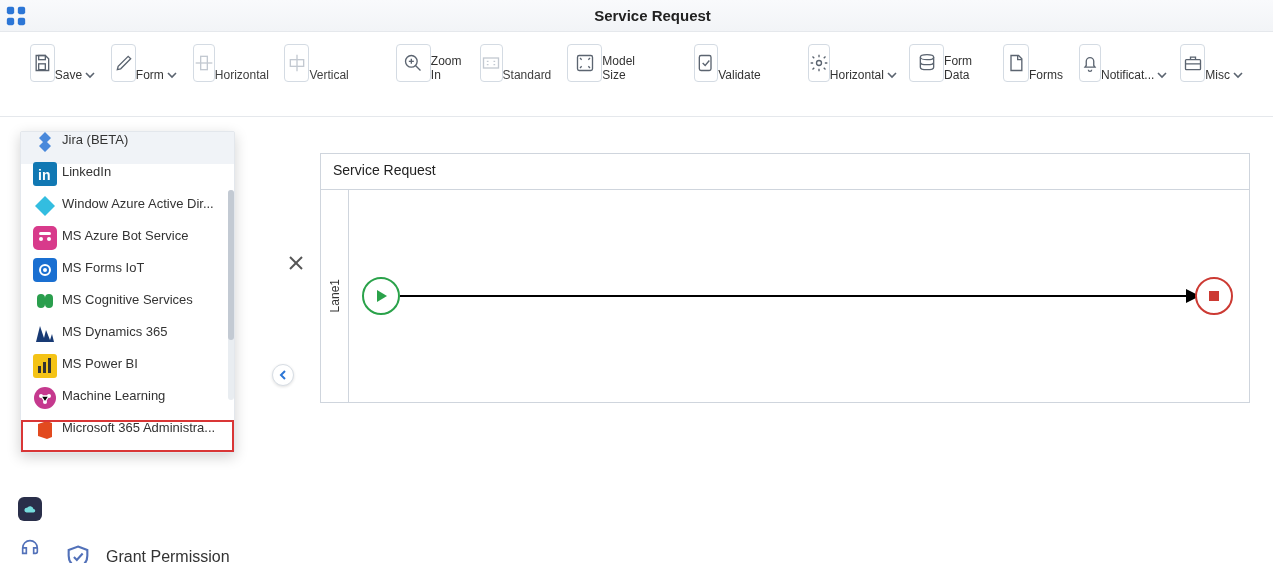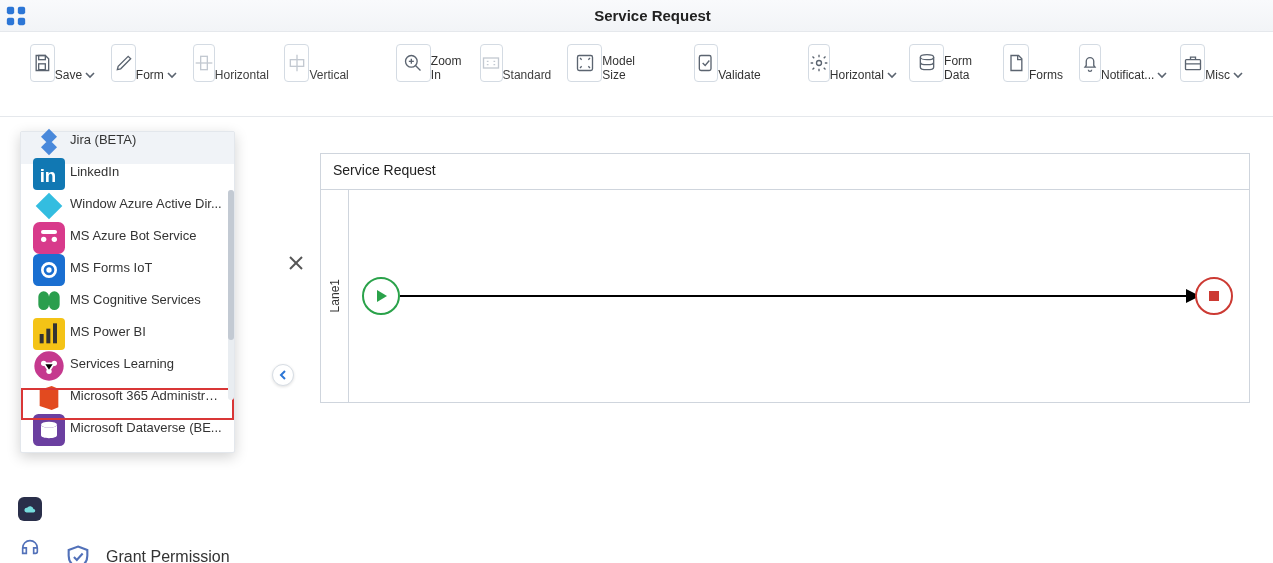--- a/index.html
+++ b/index.html
@@ -22,21 +22,21 @@
   .chev { width:10px; height:10px; }
   .toolbar svg { stroke:#5b6470; stroke-width:1.6; fill:none; }
 
   
   .main { position:relative; height:446px; }
 
   
   .dropdown { position:absolute; left:20px; top:14px; width:215px; background:#fff; border:1px solid #e3e7ec; border-radius:2px; box-shadow:0 4px 14px rgba(0,0,0,0.18); z-index:30; }
   .dd-item { height:32px; display:flex; align-items:flex-start; padding:0 12px; font-size:13px; color:#333; cursor:pointer; gap:5px; }
   .dd-item:hover, .dd-item.hov { background:#f0f3f7; }
-  .dd-item .ic { width:32px; height:20px; display:flex; align-items:center; justify-content:center; flex:none;}
+  .dd-item .ic { width:24px; height:20px; display:flex; align-items:center; justify-content:center; flex:none;}
   .dd-item.highlight { outline:2px solid #d93636; outline-offset:-2px; }
   .dd-track { position:absolute; right:0; top:58px; width:6px; height:210px; background:#e9edf1; border-radius:3px; }
   .dd-thumb { position:absolute; right:0; top:58px; width:6px; height:150px; background:#c3cad3; border-radius:3px; }
 
   
   .panel-close { position:absolute; left:286px; top:136px; width:20px; height:20px; cursor:pointer; z-index:20;}
   .panel-close svg { stroke:#555; stroke-width:2; }
   .panel-handle { position:absolute; left:272px; top:247px; width:22px; height:22px; border:1px solid #d7dde4; border-radius:50%; background:#fff; display:flex; align-items:center; justify-content:center; cursor:pointer; z-index:20; box-shadow:0 1px 3px rgba(0,0,0,.12);}
   .panel-handle svg { stroke:#2c76d6; stroke-width:2; fill:none;}
 
@@ -338,57 +338,55 @@
       <div class="ic">
           <svg viewBox="0 0 24 24">
             <path fill="#2a9e4d" d="M8 4a4 4 0 0 0-4 4v6a4 4 0 0 0 8 0V8a4 4 0 0 0-4-4zm8 0a4 4 0 0 1 4 4v6a4 4 0 0 1-8 0V8a4 4 0 0 1 4-4z"></path>
           </svg>
         </div>
       <span class="ellipsis">MS Cognitive Services</span>
     </div>
     <div class="dd-item">
       <div class="ic">
           <svg viewBox="0 0 24 24">
+            <path fill="#183a74" d="M3 20l4-16 4 12 2-8 4 10 2-6 2 8z"></path>
+          </svg>
+        </div>
+      <span class="ellipsis">MS Dynamics 365</span>
+    </div>
+    <div class="dd-item">
+      <div class="ic">
+          <svg viewBox="0 0 24 24">
             <rect width="24" height="24" rx="3" fill="#f4c316"></rect>
             <rect x="5" y="12" width="3" height="7" fill="#333"></rect>
             <rect x="10" y="8" width="3" height="11" fill="#333"></rect>
             <rect x="15" y="4" width="3" height="15" fill="#333"></rect>
           </svg>
         </div>
       <span class="ellipsis">MS Power BI</span>
     </div>
     <div class="dd-item">
       <div class="ic">
           <svg viewBox="0 0 24 24">
             <circle cx="12" cy="12" r="11" fill="#c5398e"></circle>
             <circle cx="8" cy="10" r="2" fill="#fff"></circle>
             <circle cx="16" cy="10" r="2" fill="#fff"></circle>
             <circle cx="12" cy="16" r="2" fill="#fff"></circle>
             <path stroke="#fff" stroke-width="1.3" d="M8 10l4 6 4-6M8 10h8"></path>
           </svg>
         </div>
-      <span class="ellipsis">Services Learning</span>
+      <span class="ellipsis">Machine Learning</span>
     </div>
     <div class="dd-item highlight">
       <div class="ic">
           <svg viewBox="0 0 24 24">
             <path fill="#e24a1f" d="M14 3l5 2v14l-5 2-9-3V6zM14 3v18"></path>
           </svg>
         </div>
       <span class="ellipsis">Microsoft 365 Administra...</span>
-    </div>
-    <div class="dd-item">
-      <div class="ic">
-          <svg viewBox="0 0 24 24">
-            <rect width="24" height="24" rx="4" fill="#6b3fa0"></rect>
-            <ellipse cx="12" cy="8" rx="6" ry="2.2" fill="#fff"></ellipse>
-            <path fill="#fff" d="M6 8v8c0 1.2 2.7 2.2 6 2.2s6-1 6-2.2V8c0 1.2-2.7 2.2-6 2.2S6 9.2 6 8z"></path>
-          </svg>
-        </div>
-      <span class="ellipsis">Microsoft Dataverse (BE...</span>
     </div>
     <div class="dd-track"></div>
     <div class="dd-thumb"></div>
   </div>
 
   <div class="panel-close">
     <svg viewBox="0 0 20 20">
         <line x1="4" y1="4" x2="16" y2="16"></line>
         <line x1="16" y1="4" x2="4" y2="16"></line>
       </svg>

